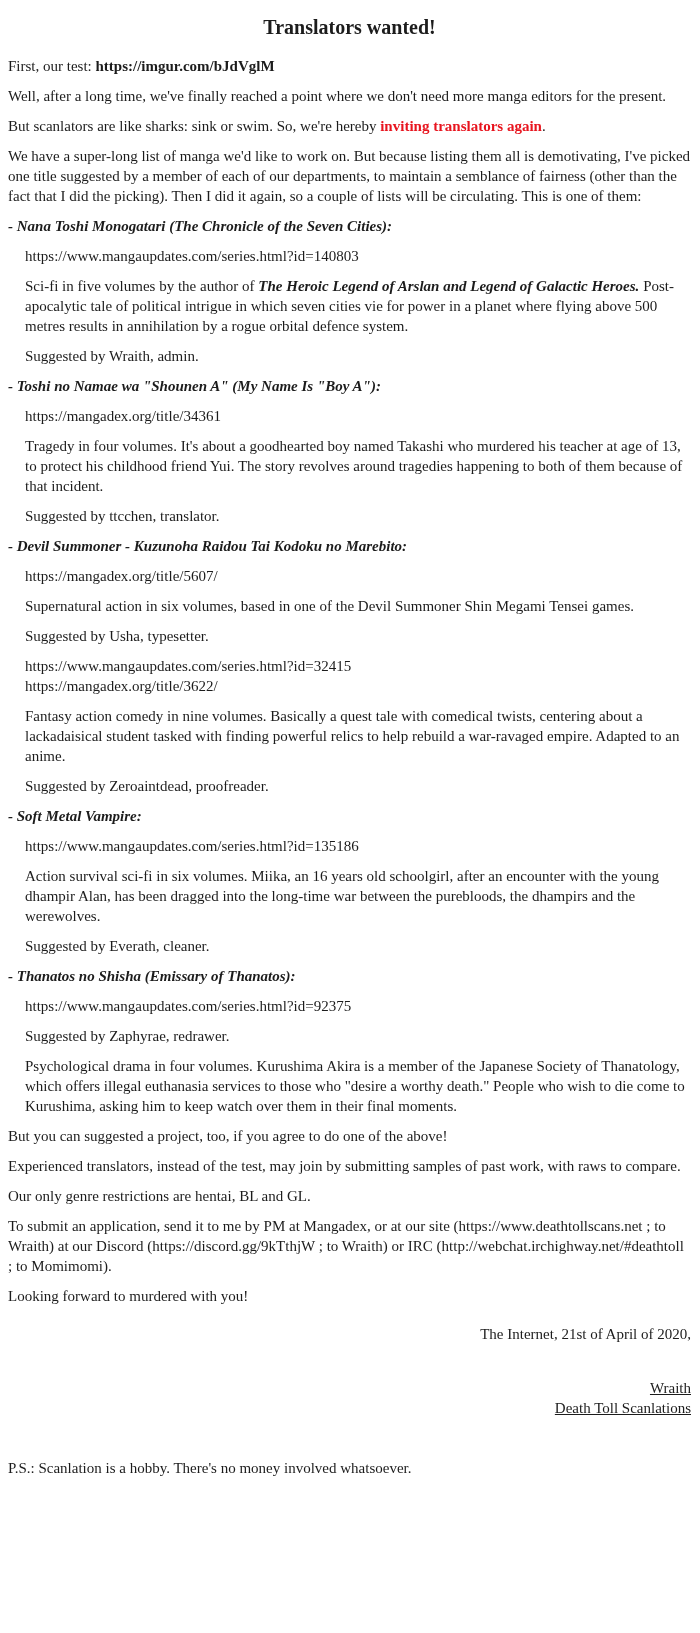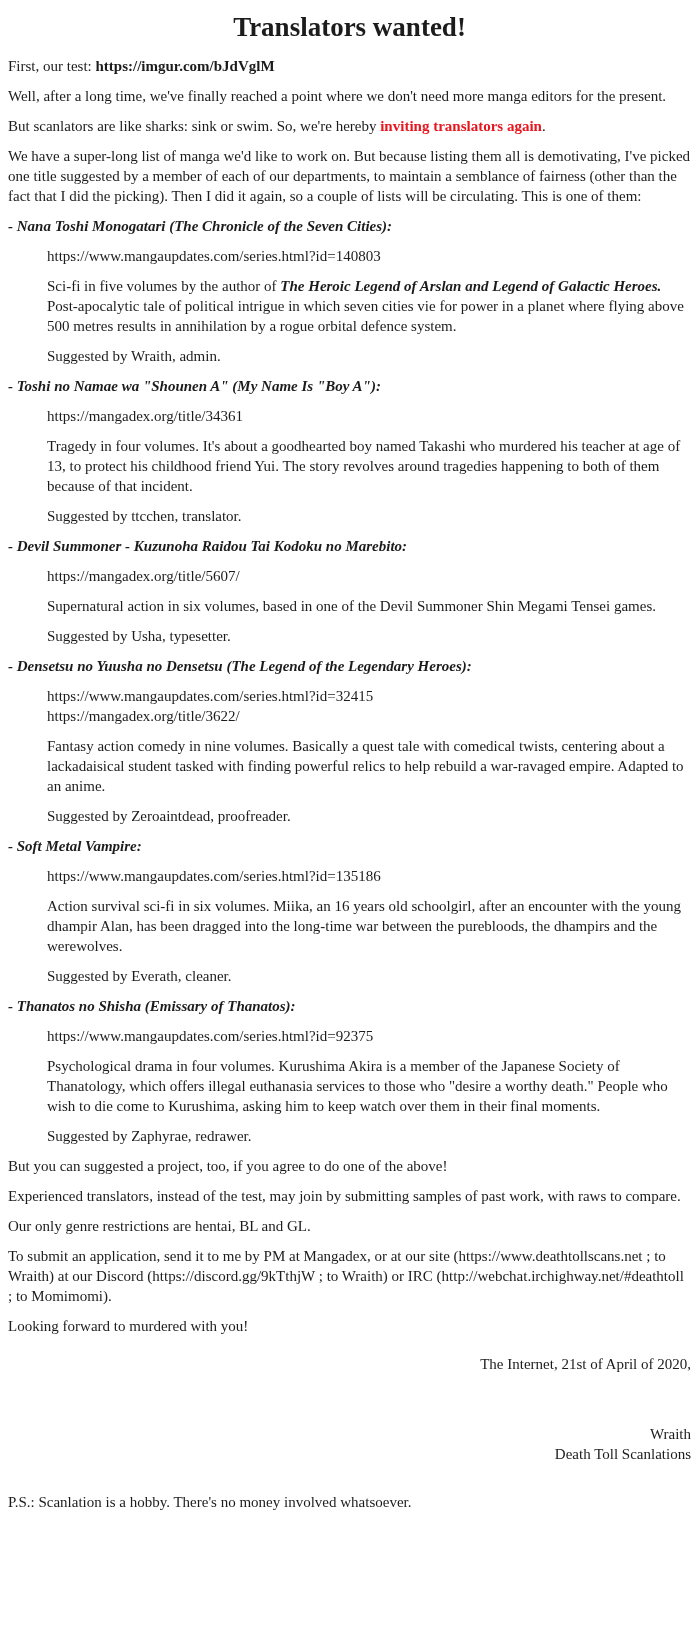--- a/index.html
+++ b/index.html
@@ -9,36 +9,36 @@
     box-sizing: border-box;
     background: #ffffff;
     color: #1c1c1c;
     font-family: "Liberation Serif", "DejaVu Serif", serif;
     font-size: 15px;
     line-height: 20px;
     padding: 6px 9px 10px 8px;
   }
   h1.page-title {
     text-align: center;
-    font-size: 27px;
+    font-size: 20px;
     line-height: 34px;
     font-weight: bold;
     margin: 4px 0 12px 0;
   }
   p { margin: 10px 0; }
-  .indent { margin-left: 39px; }
+  .indent { margin-left: 17px; }
   .bold { font-weight: bold; }
   .bi { font-weight: bold; font-style: italic; }
   .it { }
   .accent { color: var(--accent, #e8141e); font-weight: bold; }
   .url-line { display: block; }
   .sig { text-align: right; }
   .sig-date { margin-top: 18px; }
-  .sig-names { margin-top: 50px; }
-  .ps { margin-top: 28px; }
+  .sig-names { margin-top: 34px; text-decoration: underline; }
+  .ps { margin-top: 40px; }
 </style>
 </head>
 <body style="color: rgb(28, 28, 28); background: rgb(255, 255, 255);">
 
 <h1 class="page-title">Translators wanted!</h1>
 
 <p><span>First, our test: </span><span class="bold">https://imgur.com/bJdVglM</span></p>
 
 <p>Well, after a long time, we've finally reached a point where we don't need more manga editors for the present.</p>
 
@@ -67,21 +67,20 @@
 <section>
   <p class="bi">- Devil Summoner - Kuzunoha Raidou Tai Kodoku no Marebito:</p>
   <p class="indent">
       <span class="url-line">https://mangadex.org/title/5607/</span>
     </p>
   <p class="indent"><span>Supernatural action in six volumes, based in one of the </span><span class="it">Devil Summoner Shin Megami Tensei</span><span> games.</span></p>
   <p class="indent it">Suggested by Usha, typesetter.</p>
 </section>
 
 <section>
-  <p class="bi">- Densetsu no Yuusha no Densetsu (The Legend of the Legendary Heroes):</p>
   <p class="indent">
       <span class="url-line">https://www.mangaupdates.com/series.html?id=32415</span>
       <span class="url-line">https://mangadex.org/title/3622/</span>
     </p>
   <p class="indent"><span>Fantasy action comedy in nine volumes. Basically a quest tale with comedical twists, centering about a lackadaisical student tasked with finding powerful relics to help rebuild a war-ravaged empire. Adapted to an anime.</span></p>
   <p class="indent it">Suggested by Zeroaintdead, proofreader.</p>
 </section>
 
 <section>
   <p class="bi">- Soft Metal Vampire:</p>
@@ -90,22 +89,22 @@
     </p>
   <p class="indent"><span>Action survival sci-fi in six volumes. Miika, an 16 years old schoolgirl, after an encounter with the young dhampir Alan, has been dragged into the long-time war between the purebloods, the dhampirs and the werewolves.</span></p>
   <p class="indent it">Suggested by Everath, cleaner.</p>
 </section>
 
 <section>
   <p class="bi">- Thanatos no Shisha (Emissary of Thanatos):</p>
   <p class="indent">
       <span class="url-line">https://www.mangaupdates.com/series.html?id=92375</span>
     </p>
+  <p class="indent it">Suggested by Zaphyrae, redrawer.</p>
   <p class="indent"><span>Psychological drama in four volumes. Kurushima Akira is a member of the Japanese Society of Thanatology, which offers illegal euthanasia services to those who "desire a worthy death." People who wish to die come to Kurushima, asking him to keep watch over them in their final moments.</span></p>
-  <p class="indent it">Suggested by Zaphyrae, redrawer.</p>
 </section>
 
 <p class="it">But you can suggested a project, too, if you agree to do one of the above!</p>
 <p>Experienced translators, instead of the test, may join by submitting samples of past work, with raws to compare.</p>
 <p>Our only genre restrictions are hentai, BL and GL.</p>
 <p>To submit an application, send it to me by PM at Mangadex, or at our site (https://www.deathtolls­cans.net ; to Wraith) at our Discord (https://discord.gg/9kTthjW ; to Wraith) or IRC (http://web­chat.irchighway.net/#deathtoll ; to Momimomi).</p>
 <p>Looking forward to murdered with you!</p>
 
 <p class="sig sig-date">The Internet, 21st of April of 2020,</p>
 <p class="sig sig-names">

